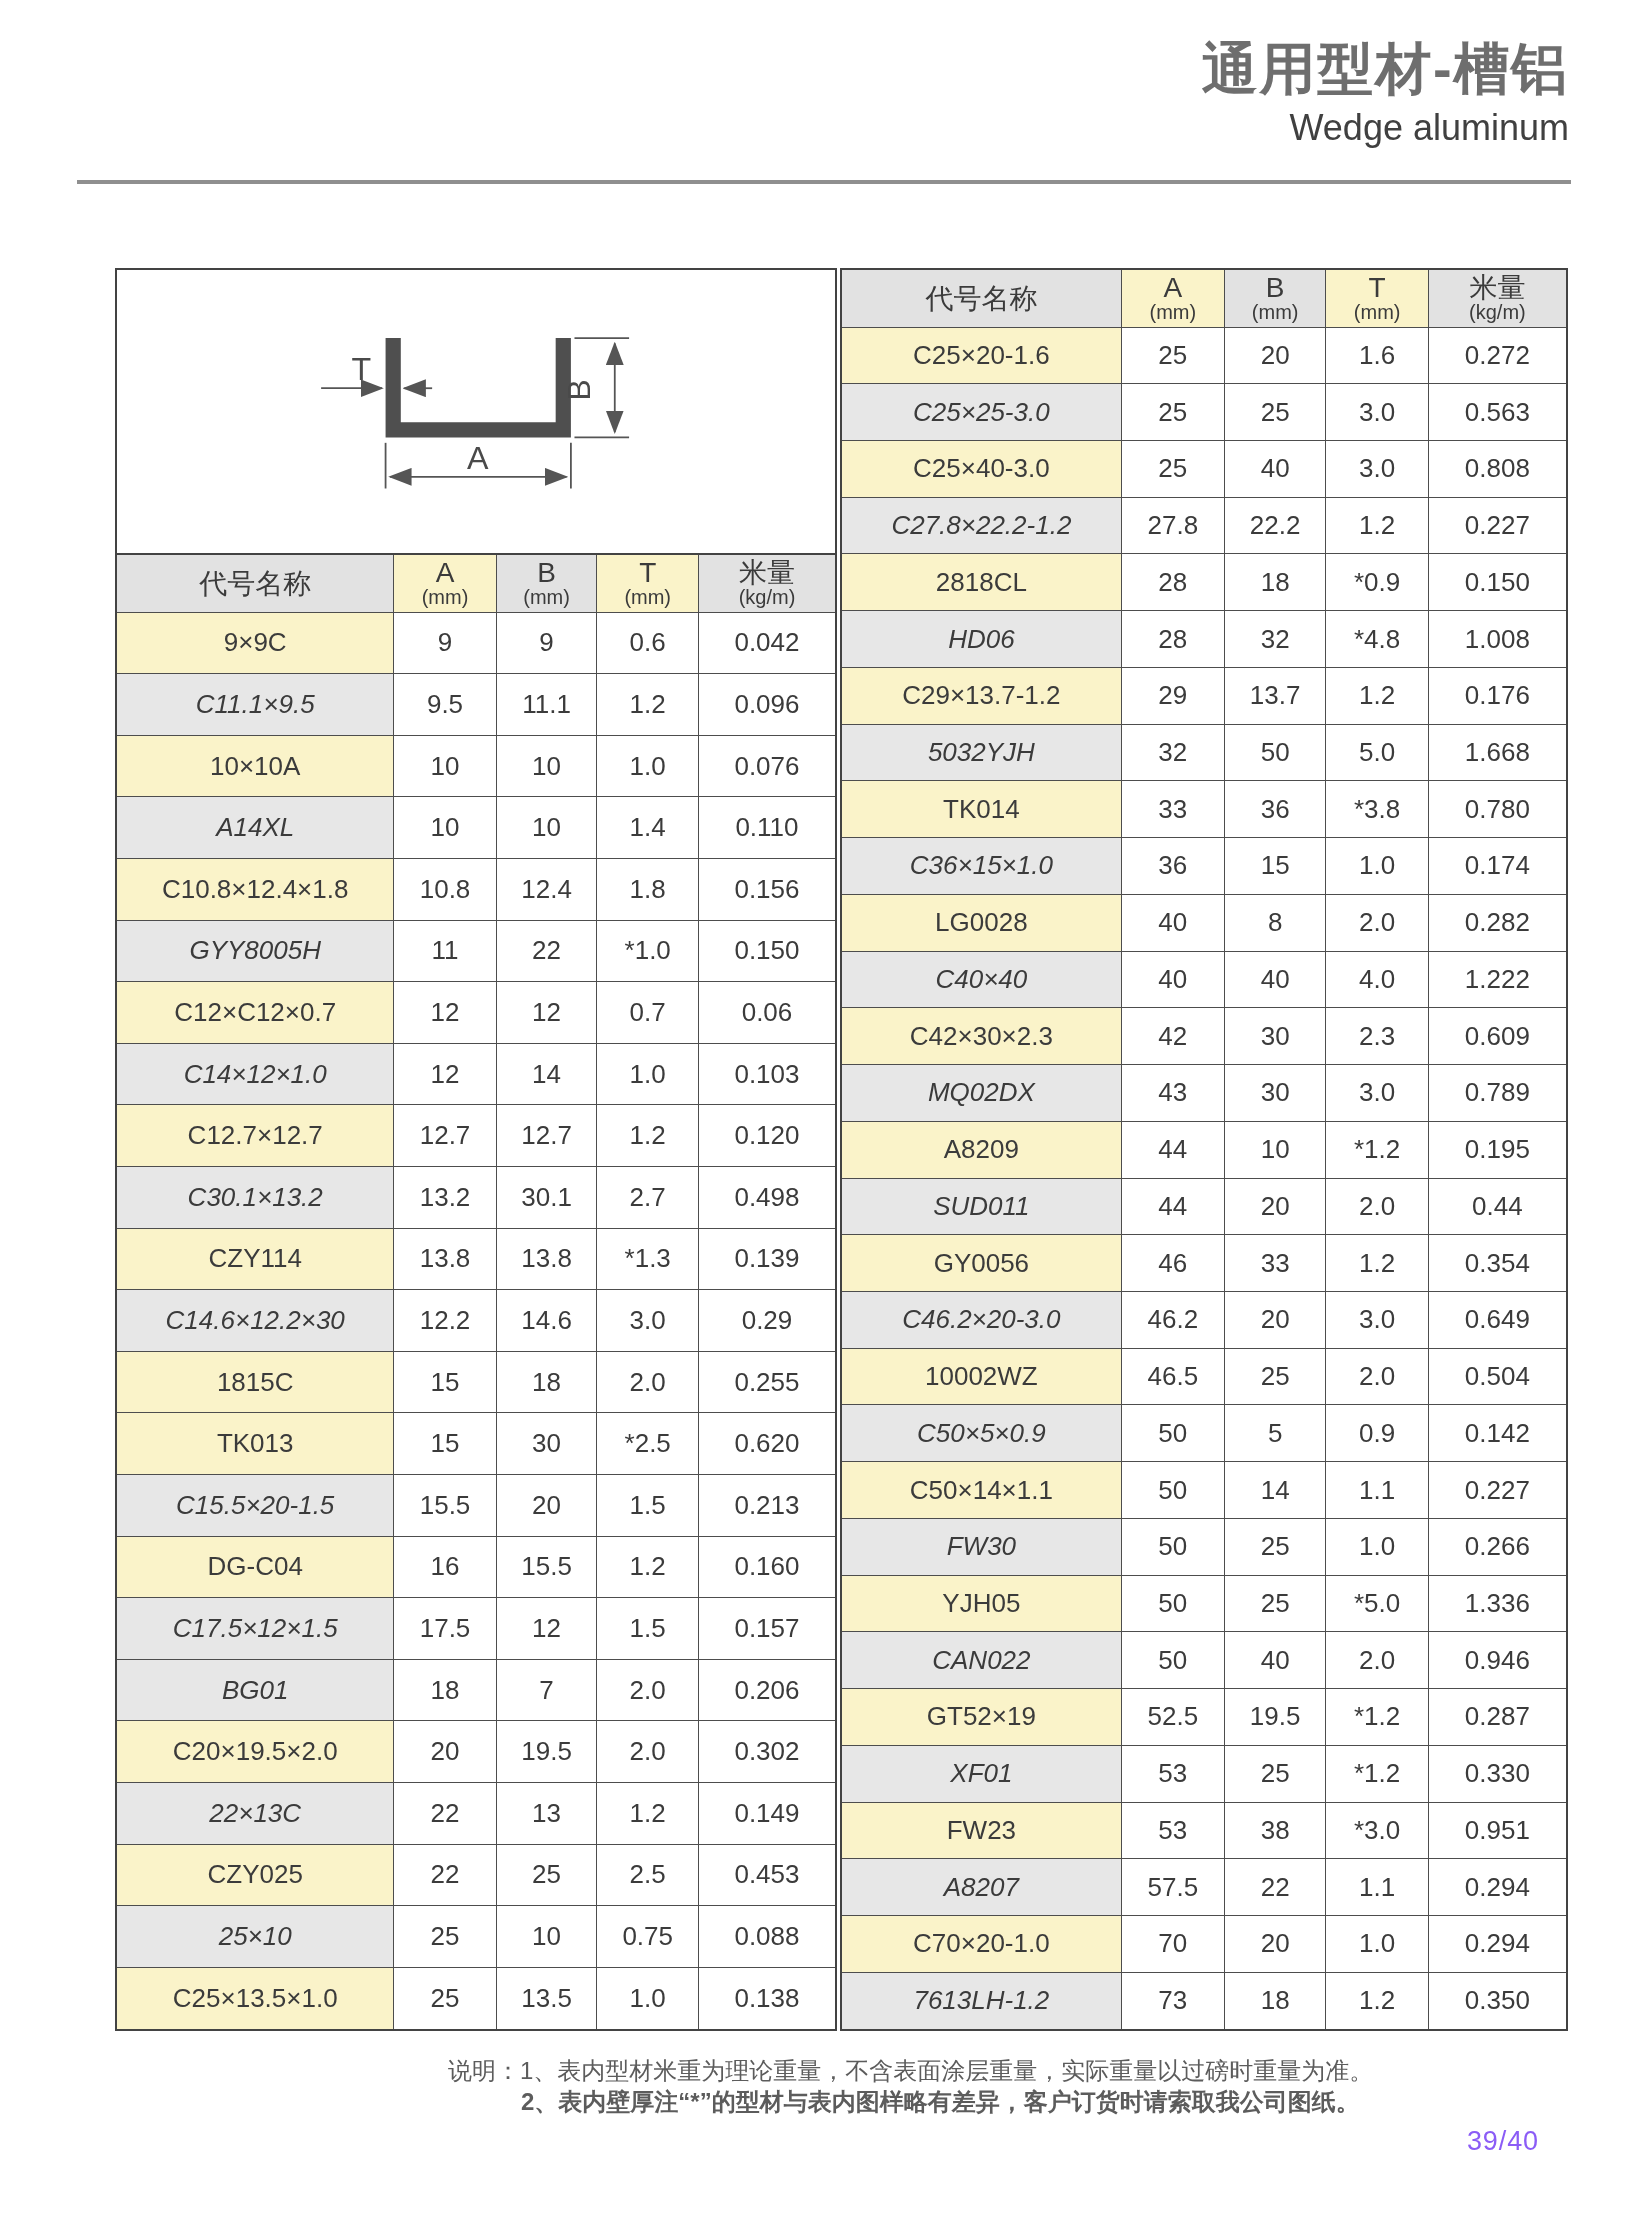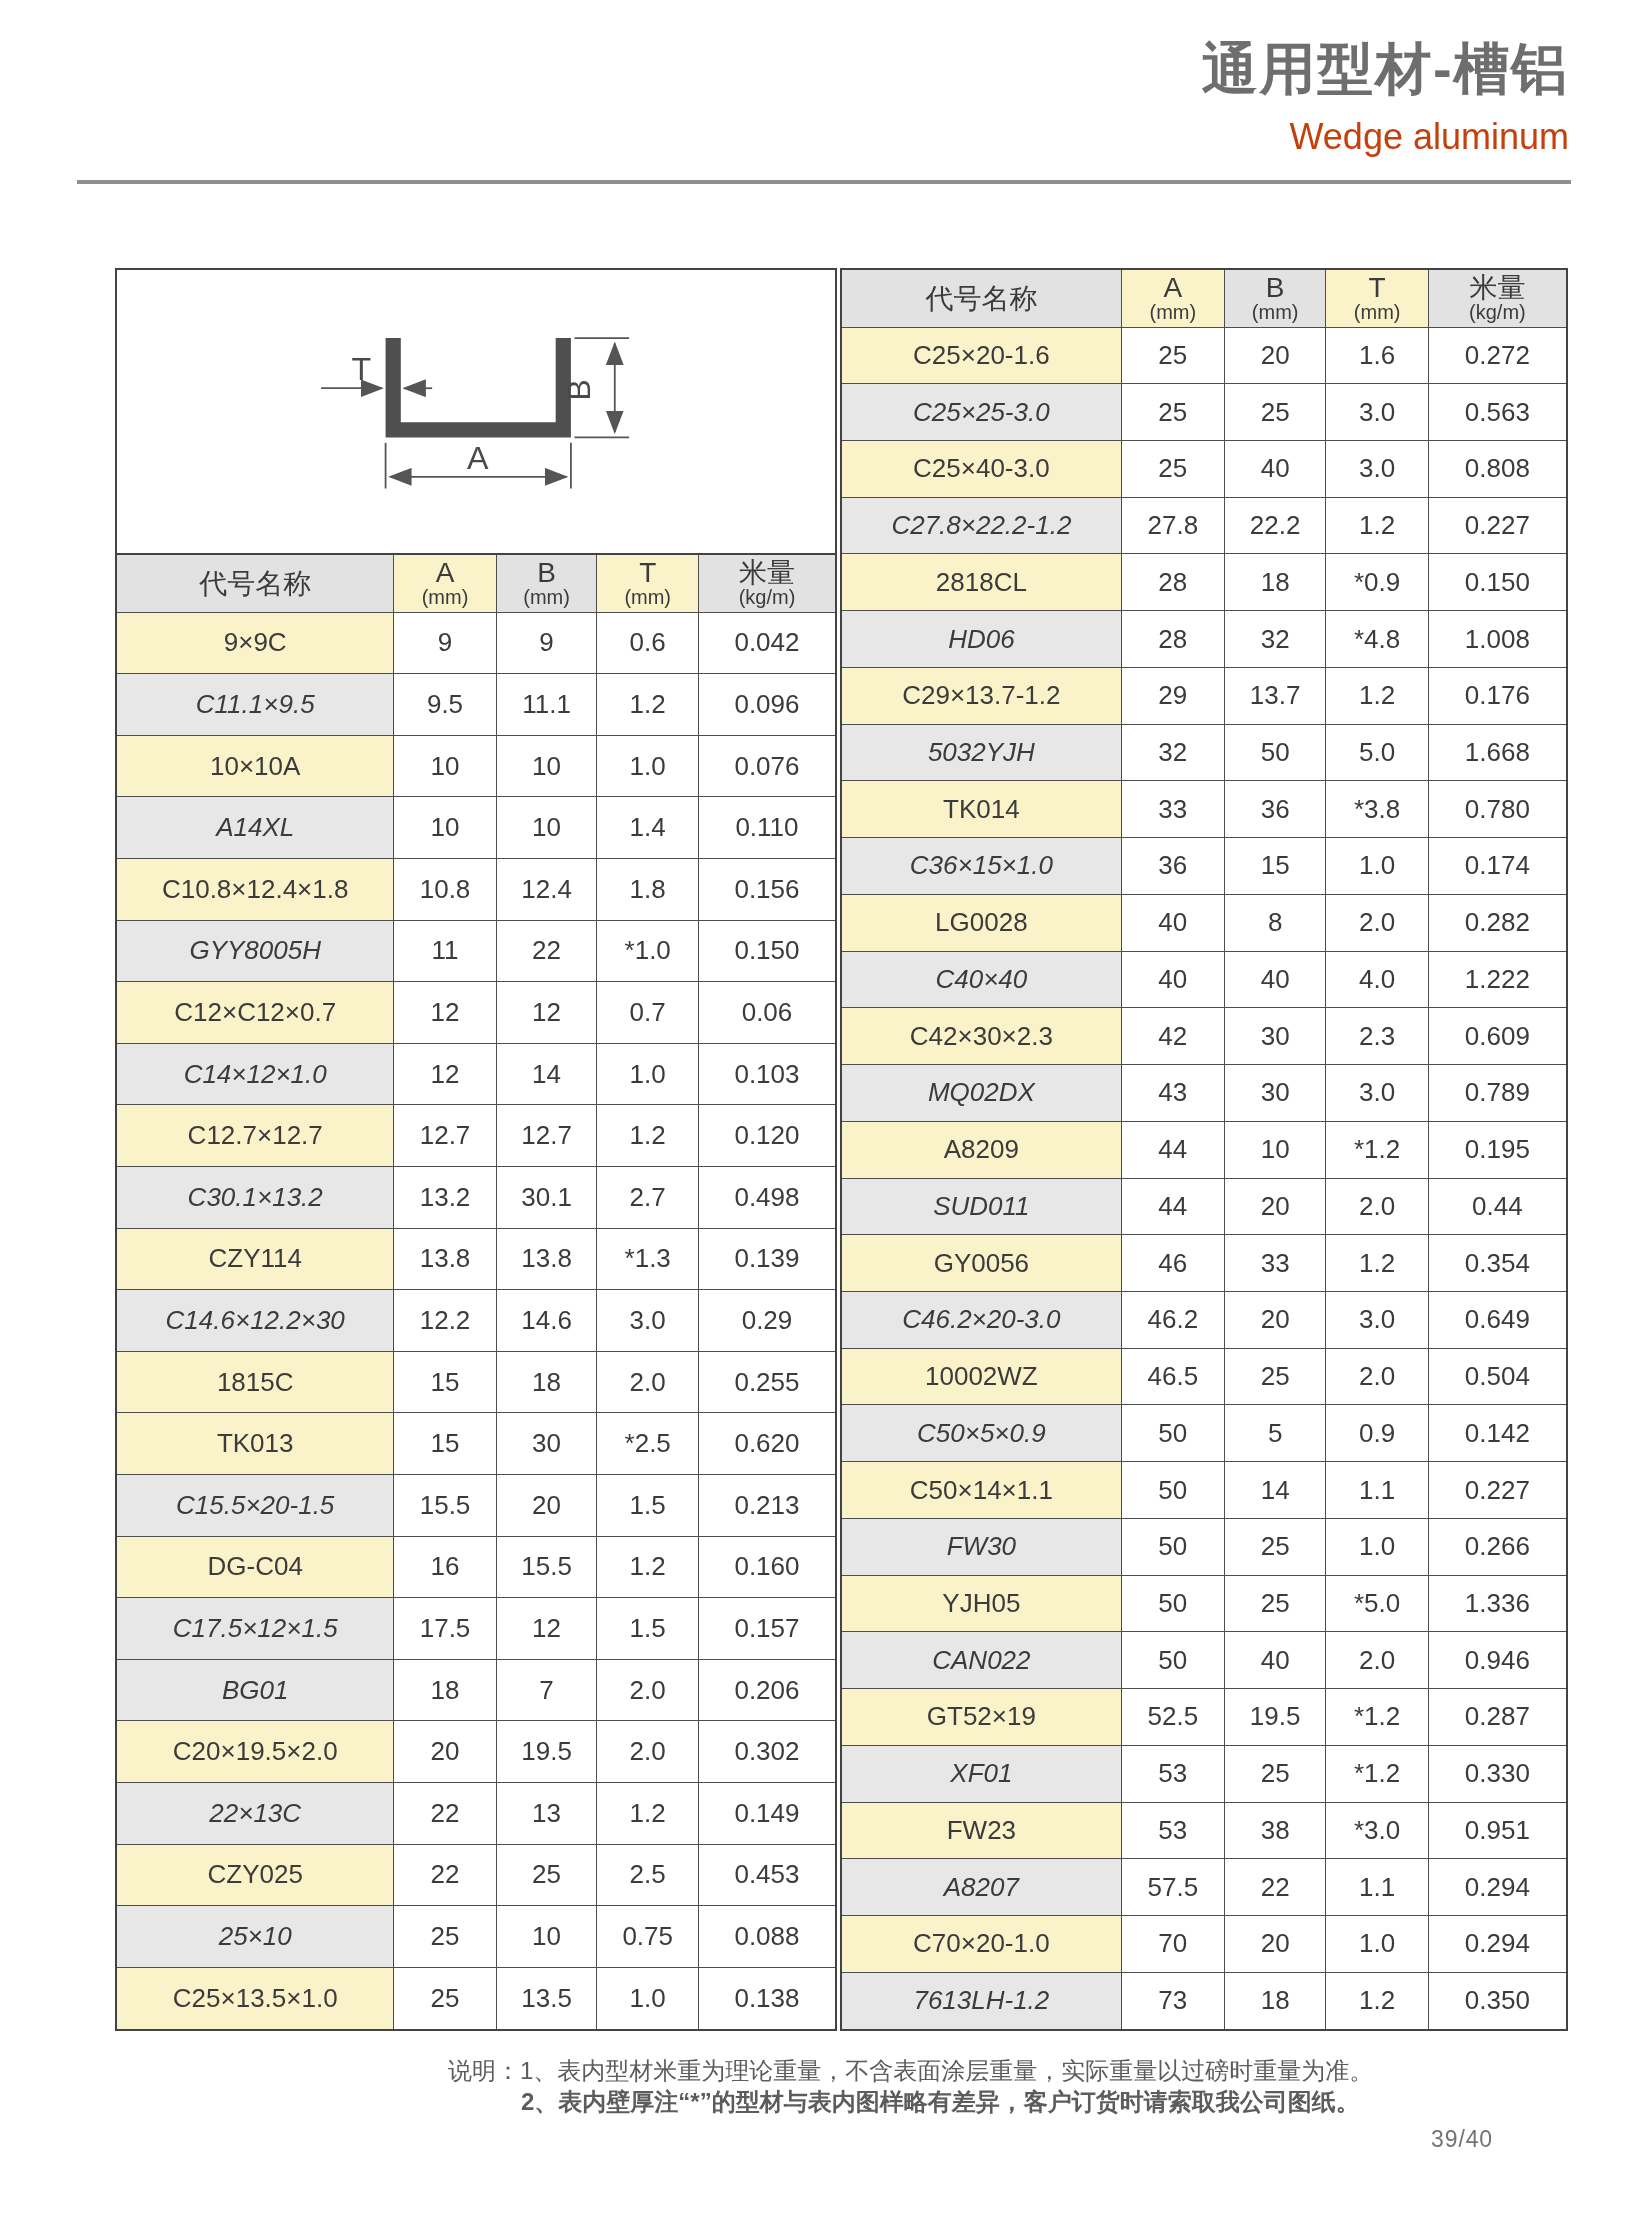--- a/index.html
+++ b/index.html
@@ -11,21 +11,21 @@
   html,body{background:#ffffff;}
   body{
     font-family:"Liberation Sans","DejaVu Sans",sans-serif;
     color:var(--ink);
   }
   .page{position:relative;width:1645px;height:2233px;background:#fff;overflow:hidden;padding-left:40px;}
 
   
   .title-block{position:absolute;top:40px;right:76px;text-align:right;}
   .title{font-size:56px;font-weight:bold;color:#6e6e6e;letter-spacing:1.8px;line-height:1.05;}
-  .subtitle{font-size:36px;color:#c2410c;margin-top:19px;line-height:1.05;}
+  .subtitle{font-size:36px;color:#404040;margin-top:10px;line-height:1.05;}
   .rule{position:absolute;left:77px;top:180px;width:1494px;height:3.6px;background:#8f8f8f;}
 
   
   .panel-left{position:absolute;left:115px;top:268px;width:722px;height:1763px;display:flex;flex-direction:column;}
   .panel-right{position:absolute;left:840px;top:268px;width:728px;height:1763px;}
 
   .diagram{flex:none;height:285px;border:2.7px solid var(--frame);border-bottom:none;background:#fff;}
   .diagram svg{display:block;width:100%;height:100%;}
   .tbl-wrap{flex:1;display:flex;}
 
@@ -51,21 +51,21 @@
   tr.zg td:first-child{background:var(--row-gray);font-style:italic;}
 
   
   .dim-text{fill:#4a4a4a;font-size:36px;}
   .dim-stroke{stroke:#555;stroke-width:2;fill:none;}
   .shape-fill{fill:#4f4f4f;stroke:none;}
 
   
   .notes{position:absolute;left:412px;top:2055px;font-size:24px;color:#5c5c5c;line-height:31px;margin-left:36px;}
   .notes .line2{margin-left:73px;font-weight:bold;}
-  .page-number{position:absolute;left:1431px;top:2126px;width:108px;text-align:left;font-size:23px;color:#737373;letter-spacing:0.9px;}
+  .page-number{position:absolute;left:1431px;top:2126px;width:108px;text-align:right;font-size:27px;color:#8b5cf6;letter-spacing:0.9px;}
 </style>
 </head>
 <body>
 
 <div class="page">
 
   <div class="title-block">
     <div class="title">通用型材-槽铝</div>
     <div class="subtitle">Wedge aluminum</div>
   </div>

